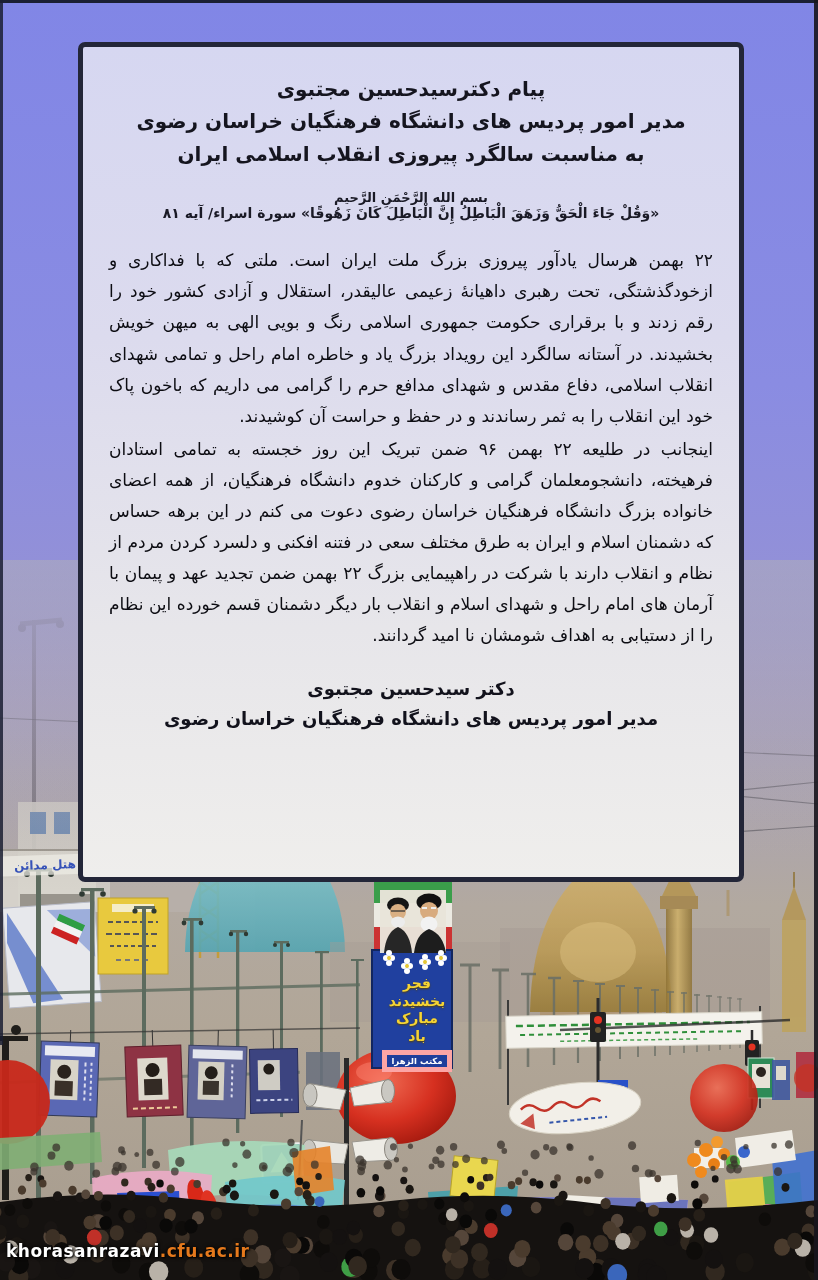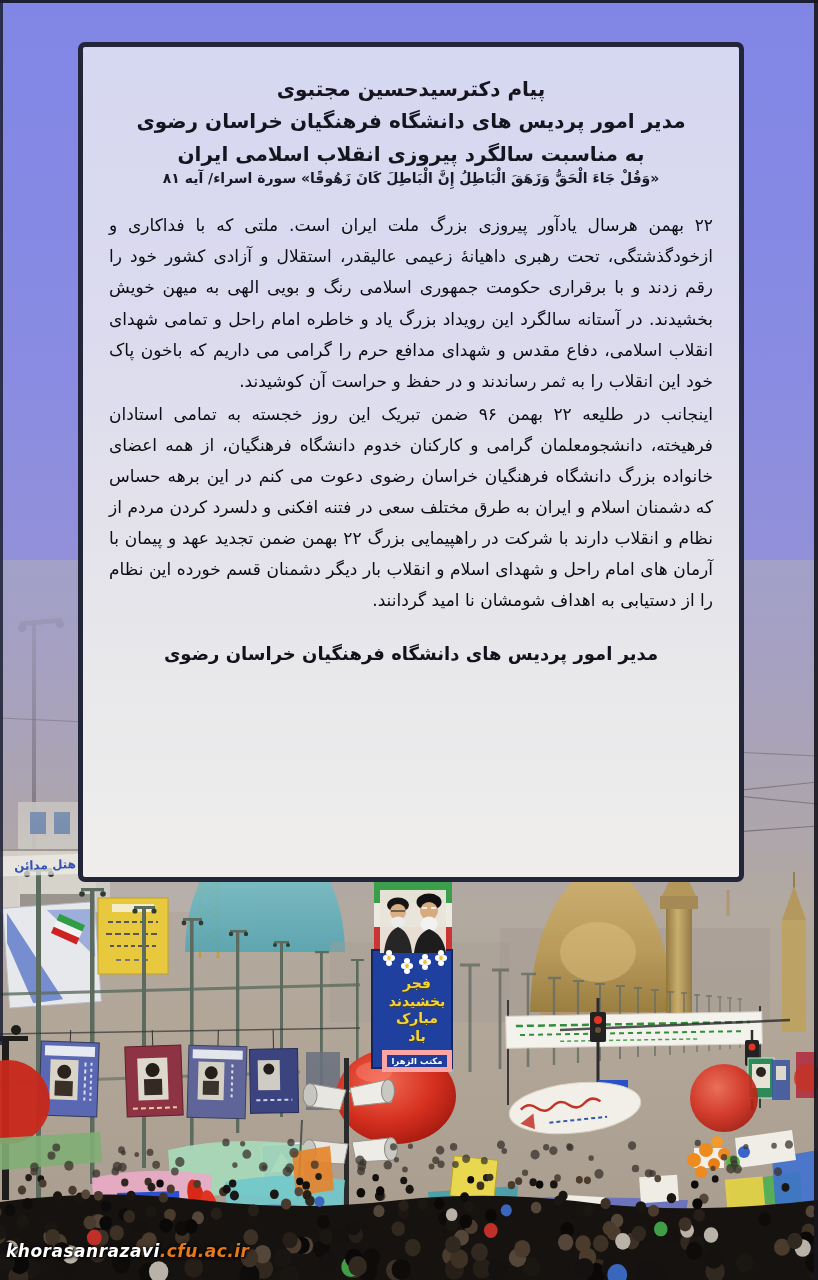--- a/index.html
+++ b/index.html
@@ -44,21 +44,21 @@
   }
   .banner-words .w{
     display:block;font-weight:bold;font-size:14px;line-height:17.5px;color:#f5d435;
     text-shadow:0 1px 2px #5a4300;
   }
   .banner-footer{
     display:inline-block;margin-top:5px;border:5px solid #fca5a5;color:#ffffff;
     font-size:8.5px;font-weight:bold;padding:1px 4px;background:rgba(30,60,150,.4);
   }
   .watermark{
-    position:absolute;left:6px;top:1241px;z-index:6;font-size:17px;font-weight:bold;font-style:italic;
+    position:absolute;left:6px;top:1241px;z-index:6;font-size:17px;font-weight:bold;
     text-shadow:1px 1px 2px #000,0 0 4px #000;letter-spacing:.5px;text-align:right;
   }
   .watermark .site{color:#ffffff;}
   .watermark .domain{color:#e5791c;}
 </style>
 </head>
 <body>
 
 <svg class="photo" viewBox="0 0 818 720" xmlns="http://www.w3.org/2000/svg">
   <defs>
@@ -776,24 +776,26 @@
   <span class="w">بخشیدند</span>
   <span class="w">مبارک</span>
   <span class="w">باد</span>
   <span class="banner-footer">مکتب الزهرا</span>
 </div>
 
 <div class="card" lang="fa">
   <div class="title-line">پیام دکترسیدحسین مجتبوی</div>
   <div class="title-line">مدیر امور پردیس های دانشگاه فرهنگیان خراسان رضوی</div>
   <div class="title-line">به مناسبت سالگرد پیروزی انقلاب اسلامی ایران</div>
+  <div class="bismillah">بسم الله الرَّحْمَنِ الرَّحیم</div>
   <div class="verse">«وَقُلْ جَاءَ الْحَقُّ وَزَهَقَ الْبَاطِلُ  إِنَّ الْبَاطِلَ كَانَ زَهُوقًا» سورة اسراء/ آیه ۸۱</div>
   <p class="body-par first">۲۲ بهمن هرسال یادآور پیروزی بزرگ ملت ایران است. ملتی که با فداکاری و ازخودگذشتگی، تحت رهبری داهیانهٔ زعیمی عالیقدر، استقلال و آزادی کشور خود را رقم زدند و با برقراری حکومت جمهوری اسلامی رنگ و بویی الهی به میهن خویش بخشیدند. در آستانه سالگرد این رویداد بزرگ یاد و خاطره امام راحل و تمامی شهدای انقلاب اسلامی، دفاع مقدس و شهدای مدافع حرم را گرامی می داریم که باخون پاک خود این انقلاب را به ثمر رساندند و در حفظ و حراست آن کوشیدند.</p>
   <p class="body-par second">اینجانب در طلیعه ۲۲ بهمن ۹۶ ضمن تبریک این روز خجسته به تمامی استادان فرهیخته، دانشجومعلمان گرامی و کارکنان خدوم دانشگاه فرهنگیان، از همه اعضای خانواده بزرگ دانشگاه فرهنگیان خراسان رضوی دعوت می کنم در این برهه حساس که دشمنان اسلام و ایران به طرق مختلف سعی در فتنه افکنی و دلسرد کردن مردم از نظام و انقلاب دارند با شرکت در راهپیمایی بزرگ ۲۲ بهمن ضمن تجدید عهد و پیمان با آرمان های امام راحل و شهدای اسلام و انقلاب بار دیگر دشمنان قسم خورده این نظام را از دستیابی به اهداف شومشان نا امید گردانند.</p>
   <div class="sig-block">
+    <div class="sig">دکتر سیدحسین مجتبوی</div>
     <div class="sig">مدیر امور پردیس های دانشگاه فرهنگیان خراسان رضوی</div>
   </div>
 </div>
 
 <div class="watermark">
   <span class="site">khorasanrazavi</span><span class="domain">.cfu.ac.ir</span>
 </div>
 
 <div class="edge top"></div>
 <div class="edge left"></div>

